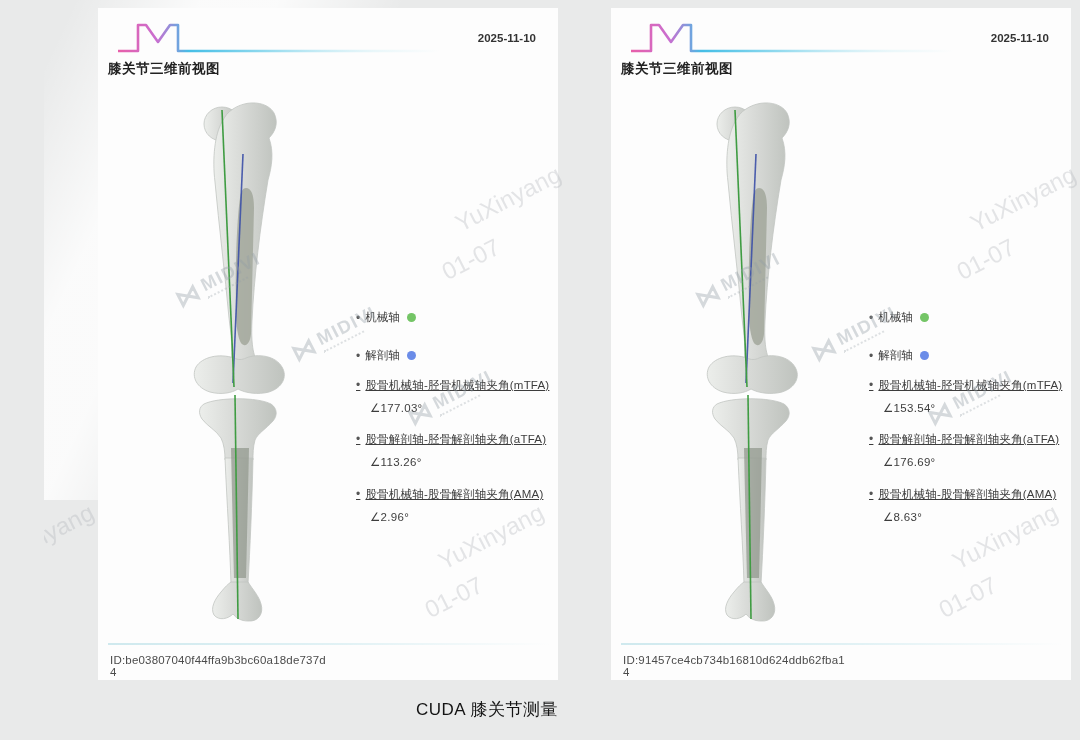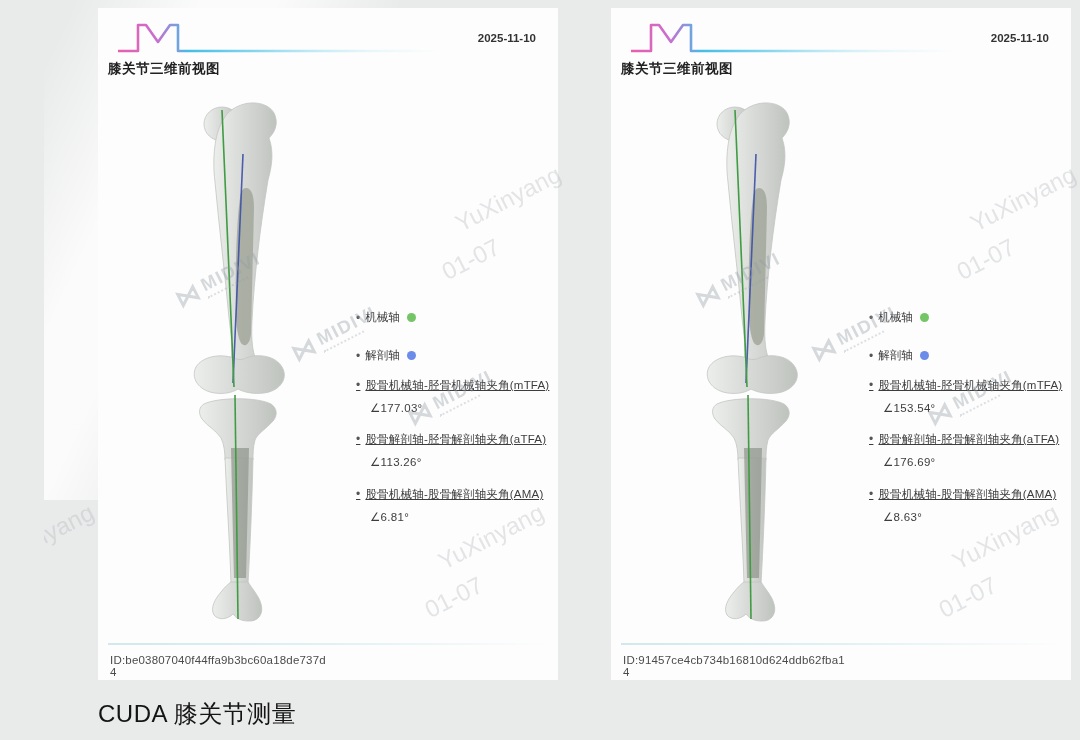--- a/index.html
+++ b/index.html
@@ -26,21 +26,21 @@
   .dot{width:9px;height:9px;border-radius:50%;margin-left:7px;display:inline-block;}
   .meas{position:absolute;}
   .meas .lab{white-space:nowrap;letter-spacing:.2px;text-decoration:underline;}
   .meas .val{margin-top:8px;padding-left:14px;letter-spacing:.3px;}
 
   .divider{position:absolute;left:10px;right:8px;top:635px;height:2px;
         background:linear-gradient(90deg,#cfe9ee,#e2f2f5 55%,rgba(226,242,245,0));}
   .panel-footer{position:absolute;left:12px;right:24px;top:646px;display:flex;
         justify-content:space-between;font-size:11.5px;color:#4b4b4b;letter-spacing:.2px;flex-direction:column;}
 
-  .caption{position:absolute;top:698px;width:460px;text-align:left;font-size:24px;
+  .caption{position:absolute;top:698px;width:460px;text-align:right;font-size:17px;
         font-weight:500;color:#141414;z-index:2;letter-spacing:.5px;}
   .caption-left{left:54px;} .caption-right{left:567px;}
 
   
   .wm-layer{position:absolute;inset:0;z-index:3;pointer-events:none;}
   .wm-brand{position:absolute;display:flex;align-items:center;gap:5px;transform:rotate(-27deg);
         color:rgba(148,158,166,.38);font-weight:700;}
   .wm-brand .glyph{font-size:24px;line-height:1;}
   .wm-brand .stack{display:flex;flex-direction:column;}
   .wm-brand .txt{font-size:18px;letter-spacing:1.5px;line-height:1;}
@@ -110,21 +110,21 @@
       <div class="meas" style="top:74px">
         <div class="lab"><span class="bullet">•</span><span>股骨机械轴-胫骨机械轴夹角(mTFA)</span></div>
         <div class="val">∠177.03°</div>
       </div>
       <div class="meas" style="top:128px">
         <div class="lab"><span class="bullet">•</span><span>股骨解剖轴-胫骨解剖轴夹角(aTFA)</span></div>
         <div class="val">∠113.26°</div>
       </div>
       <div class="meas" style="top:183px">
         <div class="lab"><span class="bullet">•</span><span>股骨机械轴-股骨解剖轴夹角(AMA)</span></div>
-        <div class="val">∠6.81°</div>
+        <div class="val">∠2.96°</div>
       </div>
     </div>
 
     <div class="divider"></div>
     <div class="panel-footer">
       <span>ID:be03807040f44ffa9b3bc60a18de737d</span>
       <span>4</span>
     </div>
   </section>
 

